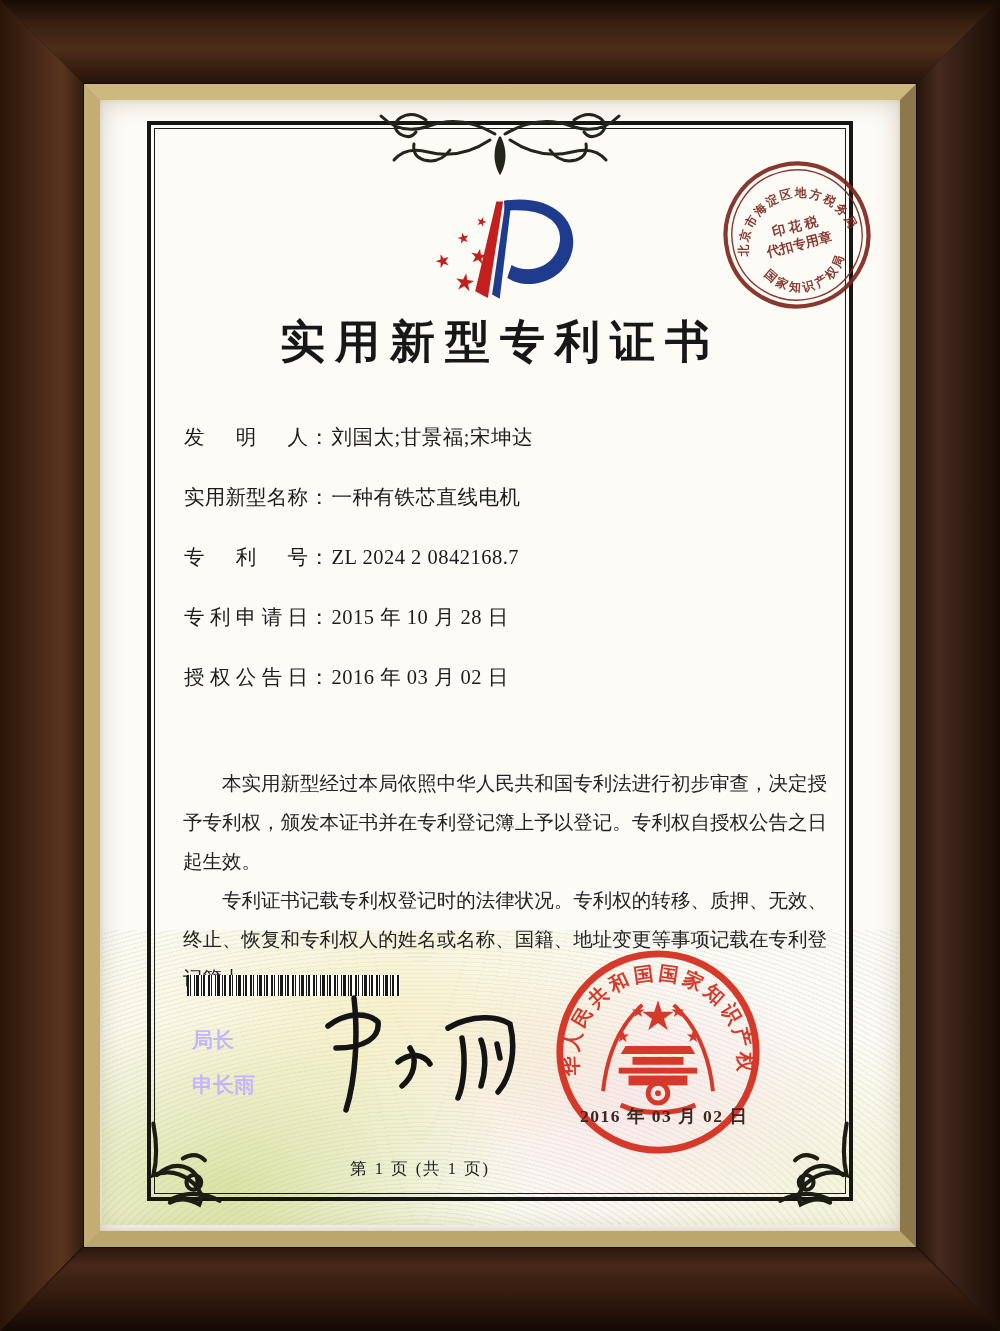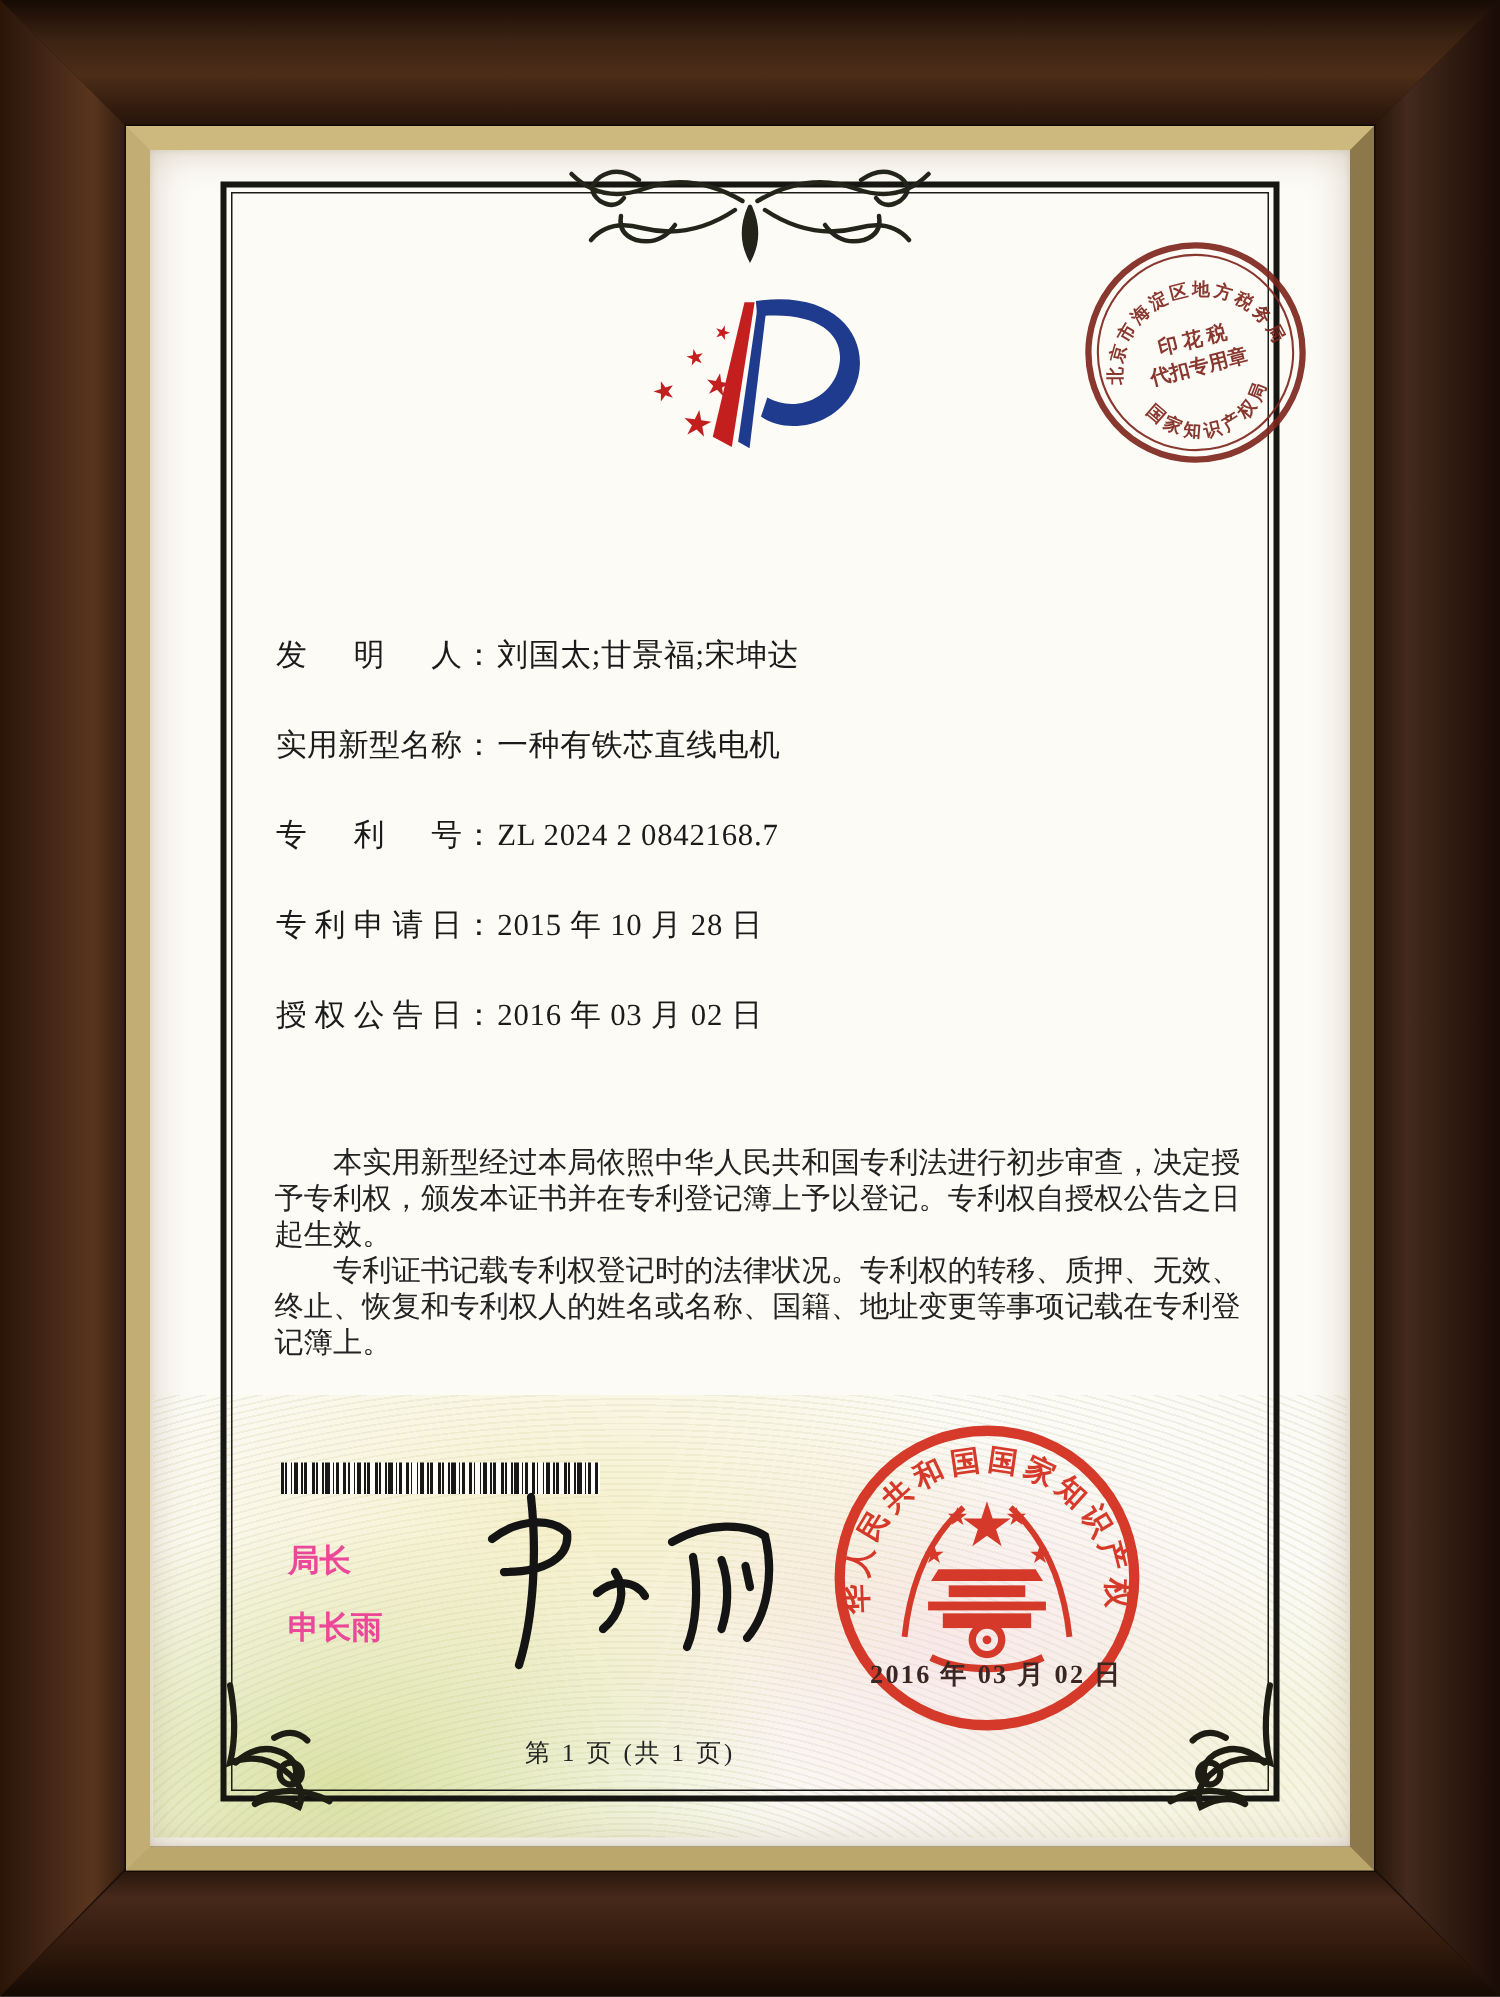--- a/index.html
+++ b/index.html
@@ -41,27 +41,27 @@
   .cert-number{position:absolute;left:184px;top:176px;font-size:20px;color:#1d1d1d;letter-spacing:3px;}
   .logo{position:absolute;left:416px;top:188px;width:186px;height:132px;}
   .title{position:absolute;left:0;top:312px;width:1000px;text-align:center;
     font-size:45px;font-weight:bold;color:#171717;letter-spacing:10px;}
   .fields{position:absolute;left:184px;top:424px;width:620px;}
   .field{margin-bottom:34px;font-size:20.5px;line-height:26px;color:#1b1b1b;white-space:nowrap;}
   .flabel{display:inline-block;min-width:124px;text-align:justify;text-align-last:justify;}
   .fcolon{margin:0 2px 0 1px;}
   .fvalue{letter-spacing:.5px;}
   .paras{position:absolute;left:183px;top:764px;width:644px;color:#232323;}
-  .paras p{margin:0;font-size:19.5px;line-height:24px;text-align:justify;text-indent:2em;}
+  .paras p{margin:0;font-size:19.5px;line-height:39px;text-align:justify;text-indent:2em;}
   .barcode{position:absolute;left:187px;top:975px;width:213px;height:21px;background:
     repeating-linear-gradient(90deg,#181818 0 2px,#fffdf8 2px 3px,#181818 3px 4px,#fffdf8 4px 7px,
       #181818 7px 8px,#fffdf8 8px 9px,#181818 9px 12px,#fffdf8 12px 14px,#181818 14px 15px,
       #fffdf8 15px 16px,#181818 16px 18px,#fffdf8 18px 21px);}
   .officer{position:absolute;left:192px;top:1026px;font-family:"Liberation Sans","DejaVu Sans",sans-serif;
-    font-weight:bold;color:#ec4899;font-size:21px;}
+    font-weight:bold;color:#c4b5fd;font-size:21px;}
   .officer div{margin-bottom:17px;}
   .signature{position:absolute;left:300px;top:990px;width:225px;height:140px;}
   .main-seal{position:absolute;left:550px;top:944px;width:216px;height:216px;opacity:.95;}
   .seal-date{position:absolute;left:580px;top:1104px;width:190px;font-size:17.5px;letter-spacing:1.5px;
     color:#3a2723;font-weight:bold;z-index:5;}
   .page-info{position:absolute;left:350px;top:1158px;width:240px;text-align:left;
     font-size:16.5px;color:#222;letter-spacing:2px;}
   .tax-stamp{position:absolute;left:720px;top:158px;width:154px;height:154px;
     transform:rotate(-14deg);opacity:.90;}
 </style>
@@ -120,20 +120,21 @@
     <path d="M95 13 L103 13 L85 127 L70 119 Z" fill="#c41f1f"></path>
     <g fill="#c41f1f" font-family="'DejaVu Sans',sans-serif" text-anchor="middle">
       <text x="78" y="42" font-size="15" transform="rotate(18 78 36)">★</text>
       <text x="56" y="62" font-size="17" transform="rotate(-12 56 56)">★</text>
       <text x="74" y="86" font-size="24" transform="rotate(10 74 78)">★</text>
       <text x="32" y="90" font-size="21" transform="rotate(-18 32 84)">★</text>
       <text x="58" y="118" font-size="28" transform="rotate(8 58 108)">★</text>
     </g>
   </svg>
 
+  <div class="title">实用新型专利证书</div>
 
   <div class="fields">
     <div class="field">
       <span class="flabel">发明人</span><span class="fcolon">：</span><span class="fvalue">刘国太;甘景福;宋坤达</span>
     </div>
     <div class="field">
       <span class="flabel">实用新型名称</span><span class="fcolon">：</span><span class="fvalue">一种有铁芯直线电机</span>
     </div>
     <div class="field">
       <span class="flabel">专利号</span><span class="fcolon">：</span><span class="fvalue">ZL 2024 2 0842168.7</span>

